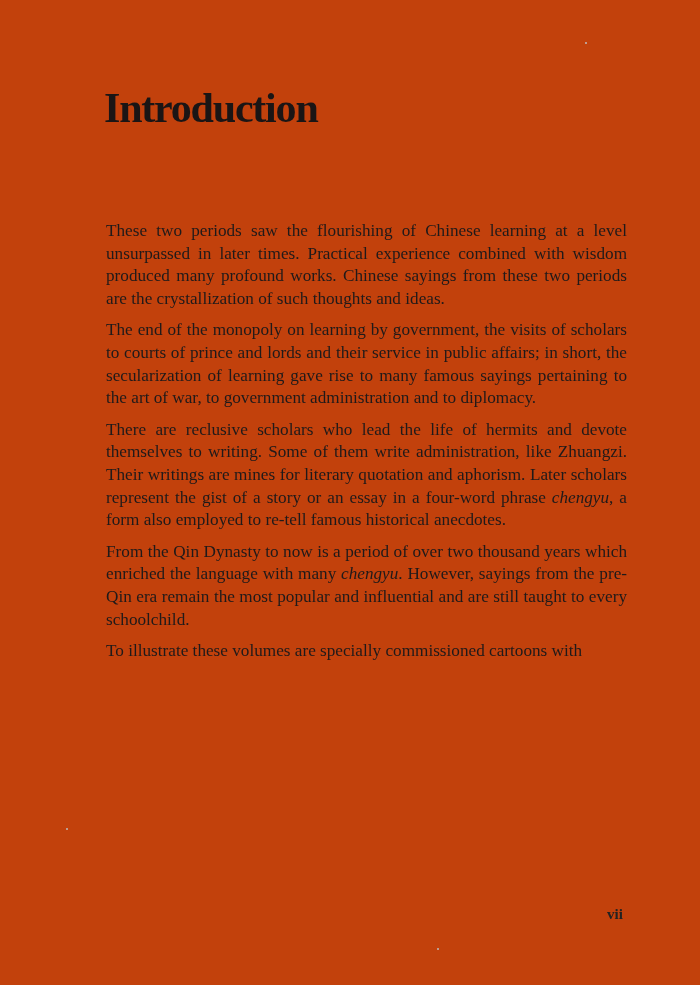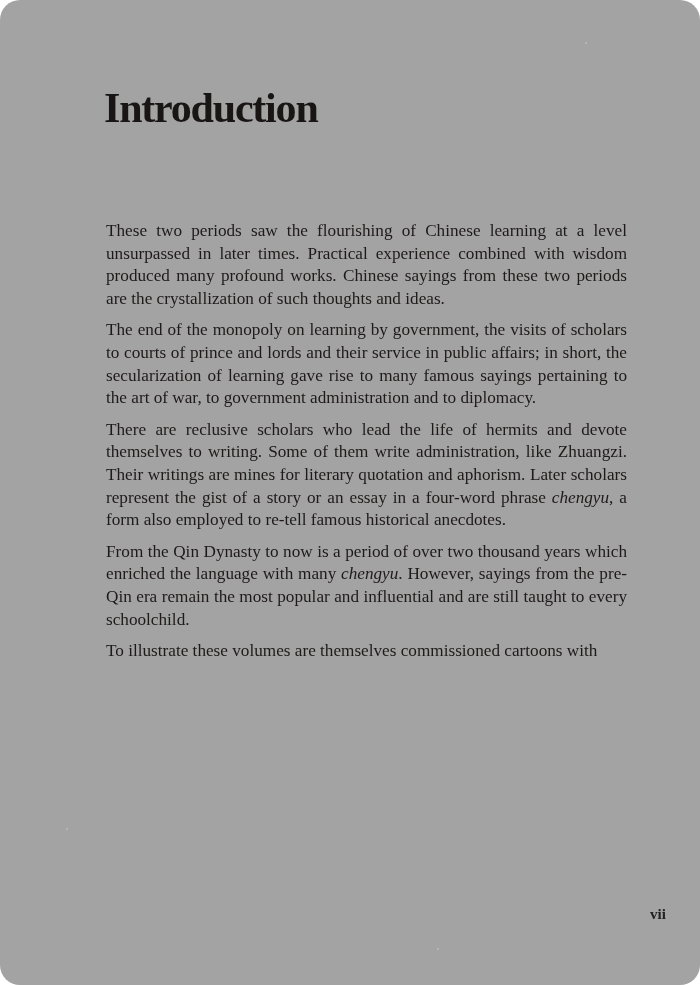--- a/index.html
+++ b/index.html
@@ -12,22 +12,21 @@
       height: 985px;
       position: relative;
       overflow: hidden;
       font-family: "Liberation Serif", "DejaVu Serif", serif;
       color: #1e1a1a;
     }
     .page {
       position: absolute;
       left: 0; top: 0;
       width: 700px; height: 985px;
-      background: #a3a3a3;
-      border-radius: 20px;
+      background: #c2410c;
     }
     .title {
       position: absolute;
       left: 104px;
       top: 82px;
       margin: 0;
       font-family: "Liberation Serif", "DejaVu Serif", serif;
       font-weight: bold;
       font-size: 42px;
       letter-spacing: -1.2px;
@@ -50,21 +49,20 @@
     .para em {
       font-style: italic;
     }
     .page-number {
       position: absolute;
       left: 607px;
       top: 906px;
       font-size: 15px;
       font-weight: bold;
       color: #222;
-      margin-left: 43px;
     }
     .speck {
       position: absolute;
       width: 2px; height: 2px;
       background: #bbb;
       border-radius: 1px;
     }
   </style>
 </head>
 <body>
@@ -79,21 +77,21 @@
     <p class="para">
       <span>The end of the monopoly on learning by government, the visits of scholars to courts of prince and lords and their service in public affairs; in short, the secularization of learning gave rise to many famous sayings pertaining to the art of war, to government administration and to diplomacy.</span>
     </p>
     <p class="para">
       <span>There are reclusive scholars who lead the life of hermits and devote themselves to writing. Some of them write administration, like Zhuangzi. Their writings are mines for literary quotation and aphorism. Later scholars represent the gist of a story or an essay in a four-word phrase </span><em>chengyu</em><span>, a form also employed to re-tell famous historical anecdotes.</span>
     </p>
     <p class="para">
       <span>From the Qin Dynasty to now is a period of over two thousand years which enriched the language with many </span><em>chengyu</em><span>. However, sayings from the pre-Qin era remain the most popular and influential and are still taught to every schoolchild.</span>
     </p>
     <p class="para">
-      <span>To illustrate these volumes are themselves commissioned cartoons with</span>
+      <span>To illustrate these volumes are specially commissioned cartoons with</span>
     </p>
   </div>
 
   <div class="page-number">vii</div>
 
   <span class="speck" style="left:585px; top:42px;"></span>
   <span class="speck" style="left:66px; top:828px;"></span>
   <span class="speck" style="left:437px; top:948px;"></span>
 </div>
 

